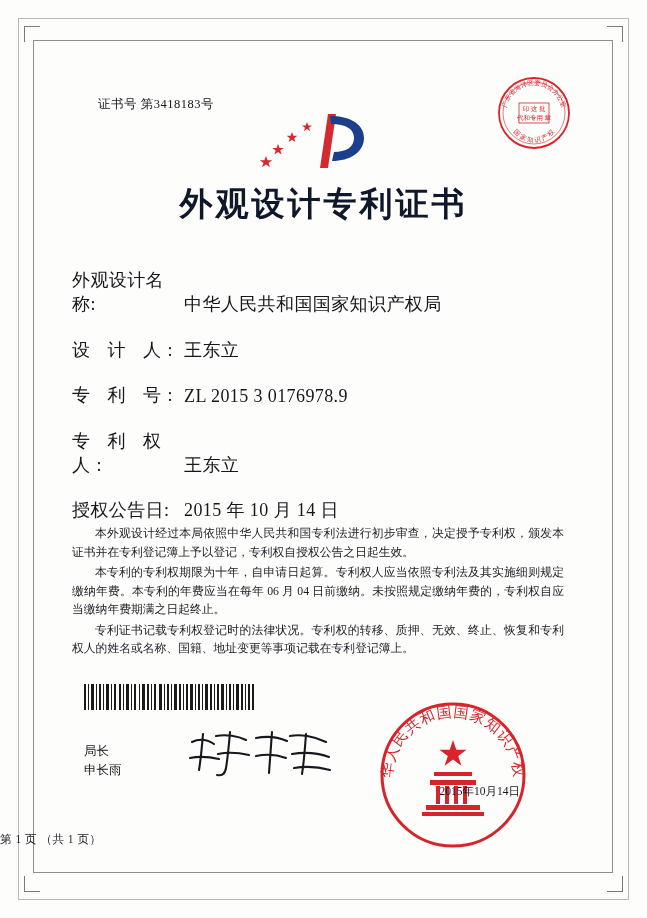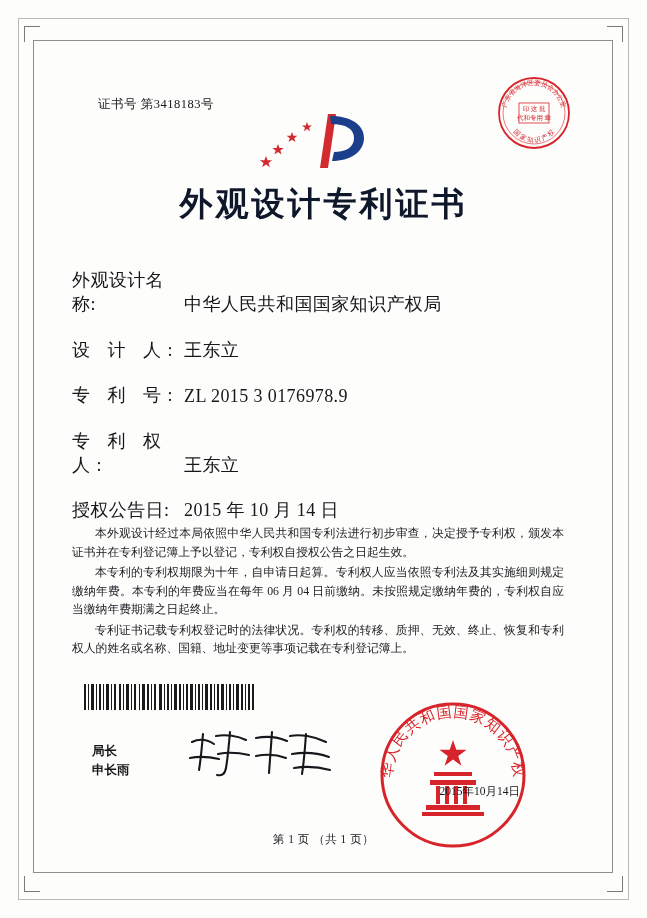--- a/index.html
+++ b/index.html
@@ -157,26 +157,25 @@
     position: absolute;
     left: 84px;
     top: 684px;
     width: 170px;
     height: 26px;
   }
 
   
   .sig-label {
     position: absolute;
-    left: 92px;
+    left: 84px;
     top: 742px;
     font-size: 12.5px;
     line-height: 19px;
     color: #15171a;
-    font-weight: bold;
   }
   .sig-script {
     position: absolute;
     left: 186px;
     top: 728px;
     width: 150px;
     height: 52px;
   }
 
   
@@ -197,21 +196,21 @@
     color: #16181c;
     z-index: 4;
   }
 
   
   .footer {
     position: absolute;
     left: 0;
     top: 832px;
     width: 647px;
-    text-align: center;
+    text-align: left;
     font-size: 11.5px;
     color: #1a1c20;
     letter-spacing: 0.5px;
   }
 </style>
 </head>
 <body>
 
 <div class="page">
 

